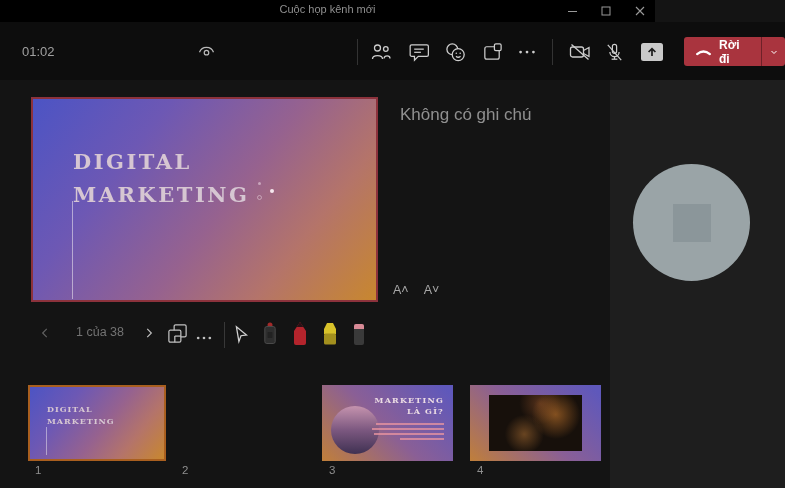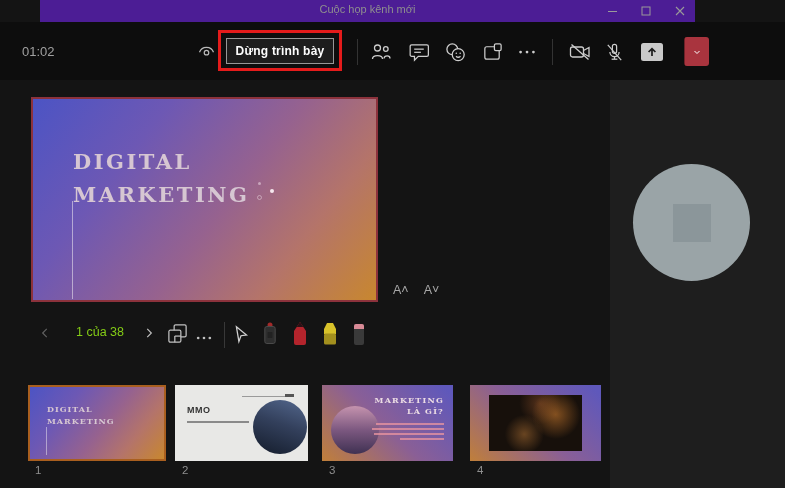--- a/index.html
+++ b/index.html
@@ -1,21 +1,21 @@
 <!DOCTYPE html>
 <html><head>
 <meta charset="utf-8">
 <style>
   html,body{margin:0;padding:0;background:#000;}
   *{box-sizing:border-box;}
   .app{position:relative;width:785px;height:488px;background:#141414;overflow:hidden;
        font-family:"Liberation Sans",sans-serif;-webkit-font-smoothing:antialiased;}
 
   
-  .titlebar{position:absolute;left:0;top:0;width:655px;height:22px;background:#4c1d95;margin-left:40px;}
+  .titlebar{position:absolute;left:0;top:0;width:655px;height:22px;background:#000000;}
   .titlebar .title{position:absolute;left:0;right:0;top:3px;text-align:center;
        font-size:11px;color:#8f8f8f;}
   .wincontrols{position:absolute;right:8px;top:0;height:22px;display:flex;align-items:center;gap:20px;}
   .wbtn{width:14px;height:14px;display:flex;align-items:center;justify-content:center;color:#9a9a9a;}
 
   
   .toolbar{position:absolute;left:0;top:22px;width:785px;height:58px;background:#0d0d0d;}
   .timer{position:absolute;left:22px;top:22px;font-size:13px;color:#a0a0a0;}
   .eye{position:absolute;left:196px;top:18px;}
   .stop-annotation{position:absolute;left:218px;top:8px;width:124px;height:41px;
@@ -45,21 +45,21 @@
   .d1{left:237px;top:90px;width:4px;height:4px;background:rgba(255,245,250,.9);}
   .d2{left:225px;top:83px;width:3px;height:3px;background:rgba(255,245,250,.45);}
   .d3{left:224px;top:96px;width:5px;height:5px;border:1px solid rgba(255,245,250,.4);}
 
   .notes{position:absolute;left:400px;top:25px;font-size:17px;color:#909090;}
   .font-controls{position:absolute;left:393px;top:203px;display:flex;gap:15px;
        font-size:12.5px;color:#a8a8a8;}
 
   
   .nav-item{position:absolute;display:flex;align-items:center;justify-content:center;}
-  .counter{left:58px;top:245px;width:84px;font-size:12.5px;color:#84cc16;}
+  .counter{left:58px;top:245px;width:84px;font-size:12.5px;color:#737373;}
   .ndiv{position:absolute;left:224px;top:242px;width:1px;height:26px;background:#383838;}
 
   
   .thumb{position:absolute;top:305px;height:76px;overflow:hidden;}
   .thumb-num{position:absolute;top:384px;font-size:11.5px;color:#8f8f8f;}
   .t1{left:28px;width:138px;border:2px solid #a95f1f;
       background:linear-gradient(128deg,#4c54c4 0%,#6d58b4 28%,#96628f 55%,#b4746a 76%,#c8872f 100%);}
   .t1-title{position:absolute;left:17px;top:16px;font-family:"DejaVu Serif",serif;font-weight:bold;
       font-size:8px;letter-spacing:1px;color:#d8c8d2;line-height:12px;}
   .t1-line{position:absolute;left:16px;top:40px;width:1px;height:28px;background:rgba(240,235,240,.5);}
@@ -124,23 +124,20 @@
   <div class="toolbar">
     <span class="timer">01:02</span>
 
     <span class="eye">
       <svg width="21" height="21" viewBox="0 0 24 24" fill="none" stroke="#b9b9b9" stroke-width="1.4">
         <path d="M4,14 A8.5,8.5 0 0 1 20,14"></path>
           <circle cx="12" cy="14.5" r="2.6"></circle>
       </svg>
     </span>
 
-    <div class="stop-annotation">
-      <button class="stop-btn">Dừng trình bày</button>
-    </div>
 
     <div class="tdiv" style="left:357px"></div>
 
     <span class="icon-btn" style="left:367px">
       <svg width="24" height="24" viewBox="0 0 24 24" fill="none" stroke="#cdcdcd" stroke-width="1.3">
         <circle cx="8.5" cy="8" r="3"></circle>
           <path d="M3.5,19 C3.5,14.5 13.5,14.5 13.5,19"></path>
         <circle cx="16.8" cy="9" r="2.3"></circle>
           <path d="M15,18.5 C15.4,15 21,15 21,18.5"></path>
       </svg>
@@ -194,20 +191,28 @@
       </svg>
     </span>
     <span class="icon-btn" style="left:638px">
       <svg width="26" height="22" viewBox="0 0 26 22">
         <rect x="2" y="2" width="22" height="18" rx="2.5" fill="#c9c9c9"></rect>
         <path d="M13,15 V8 M9.6,11 L13,7.6 L16.4,11" fill="none" stroke="#1b1b1b" stroke-width="1.7"></path>
       </svg>
     </span>
 
     <div class="leave-btn">
+      <span class="leave-main">
+        <span>
+          <svg width="17" height="12" viewBox="0 0 24 14" fill="none" stroke="#fff" stroke-width="3.2" stroke-linecap="round">
+            <path d="M3,10 Q12,2.5 21,10"></path>
+          </svg>
+        </span>
+        <span>Rời đi</span>
+      </span>
       <span class="leave-sep"></span>
       <span class="leave-chev">
         <svg width="12" height="12" viewBox="0 0 24 24" fill="none" stroke="#fff" stroke-width="2">
           <polyline points="7,10 12,15 17,10"></polyline>
         </svg>
       </span>
     </div>
   </div>
 
   <div class="stage">
@@ -217,20 +222,21 @@
       <div class="slide-title">
         <div>DIGITAL</div>
         <div>MARKETING</div>
       </div>
       <div class="slide-vline"></div>
       <span class="dot d1"></span>
       <span class="dot d2"></span>
       <span class="dot d3"></span>
     </div>
 
+    <div class="notes">Không có ghi chú</div>
 
     <div class="font-controls">
       <span>A˄</span>
       <span>A˅</span>
     </div>
 
     <span class="nav-item" style="left:38px;top:246px">
       <svg width="14" height="14" viewBox="0 0 24 24" fill="none" stroke="#616161" stroke-width="2">
           <polyline points="15,5 8,12 15,19"></polyline>
         </svg>
@@ -287,27 +293,20 @@
         <path d="M6,6 a2,2 0 0 1 2,-2 h6 a2,2 0 0 1 2,2 v3 h-10 Z" fill="#d88a96"></path>
       </svg>
     </span>
 
     <div class="thumb t1">
       <div class="t1-title">
         <div>DIGITAL</div>
         <div>MARKETING</div>
       </div>
       <div class="t1-line"></div>
-    </div>
-    <div class="thumb t2">
-      <div class="t2-topline"></div>
-      <div class="t2-mark"></div>
-      <div class="t2-title">MMO</div>
-      <div class="t2-sub"></div>
-      <div class="t2-circle"></div>
     </div>
     <div class="thumb t3">
       <div class="t3-circle"></div>
       <div class="t3-title">
         <div>MARKETING</div>
         <div>LÀ GÌ?</div>
       </div>
       <div class="t3-bars">
         <i style="width:68px"></i>
           <i style="width:72px"></i>

